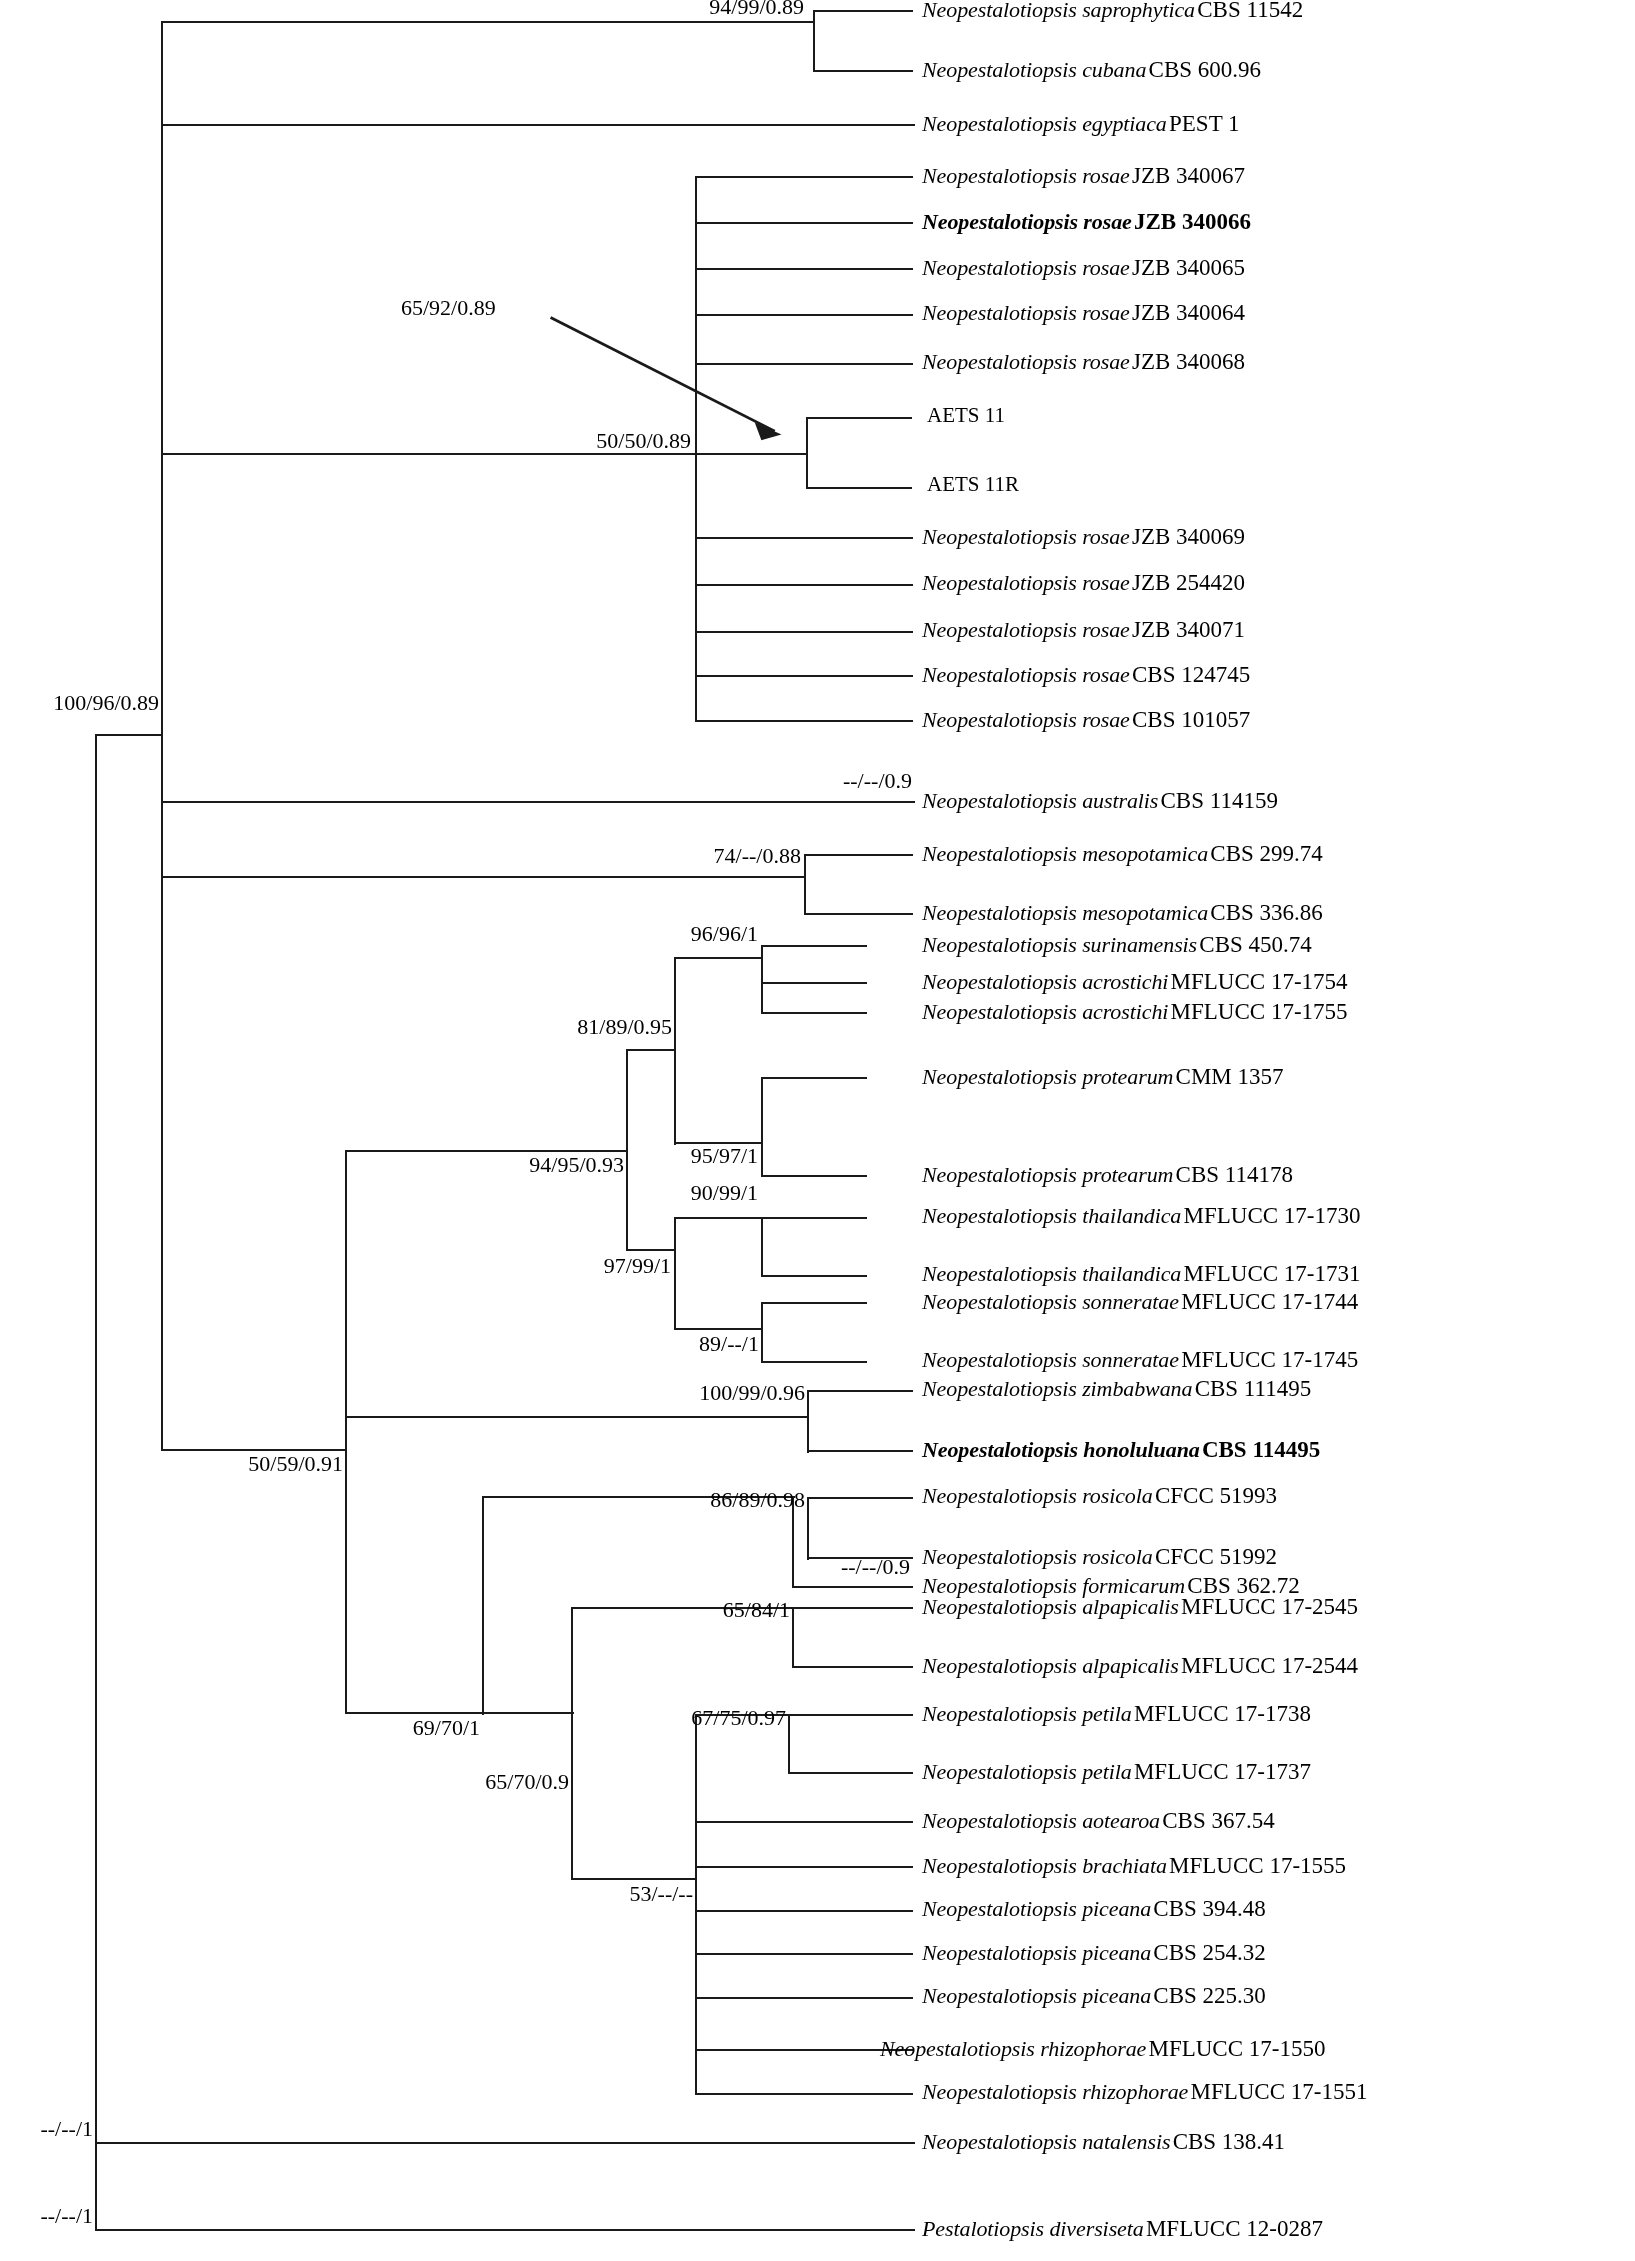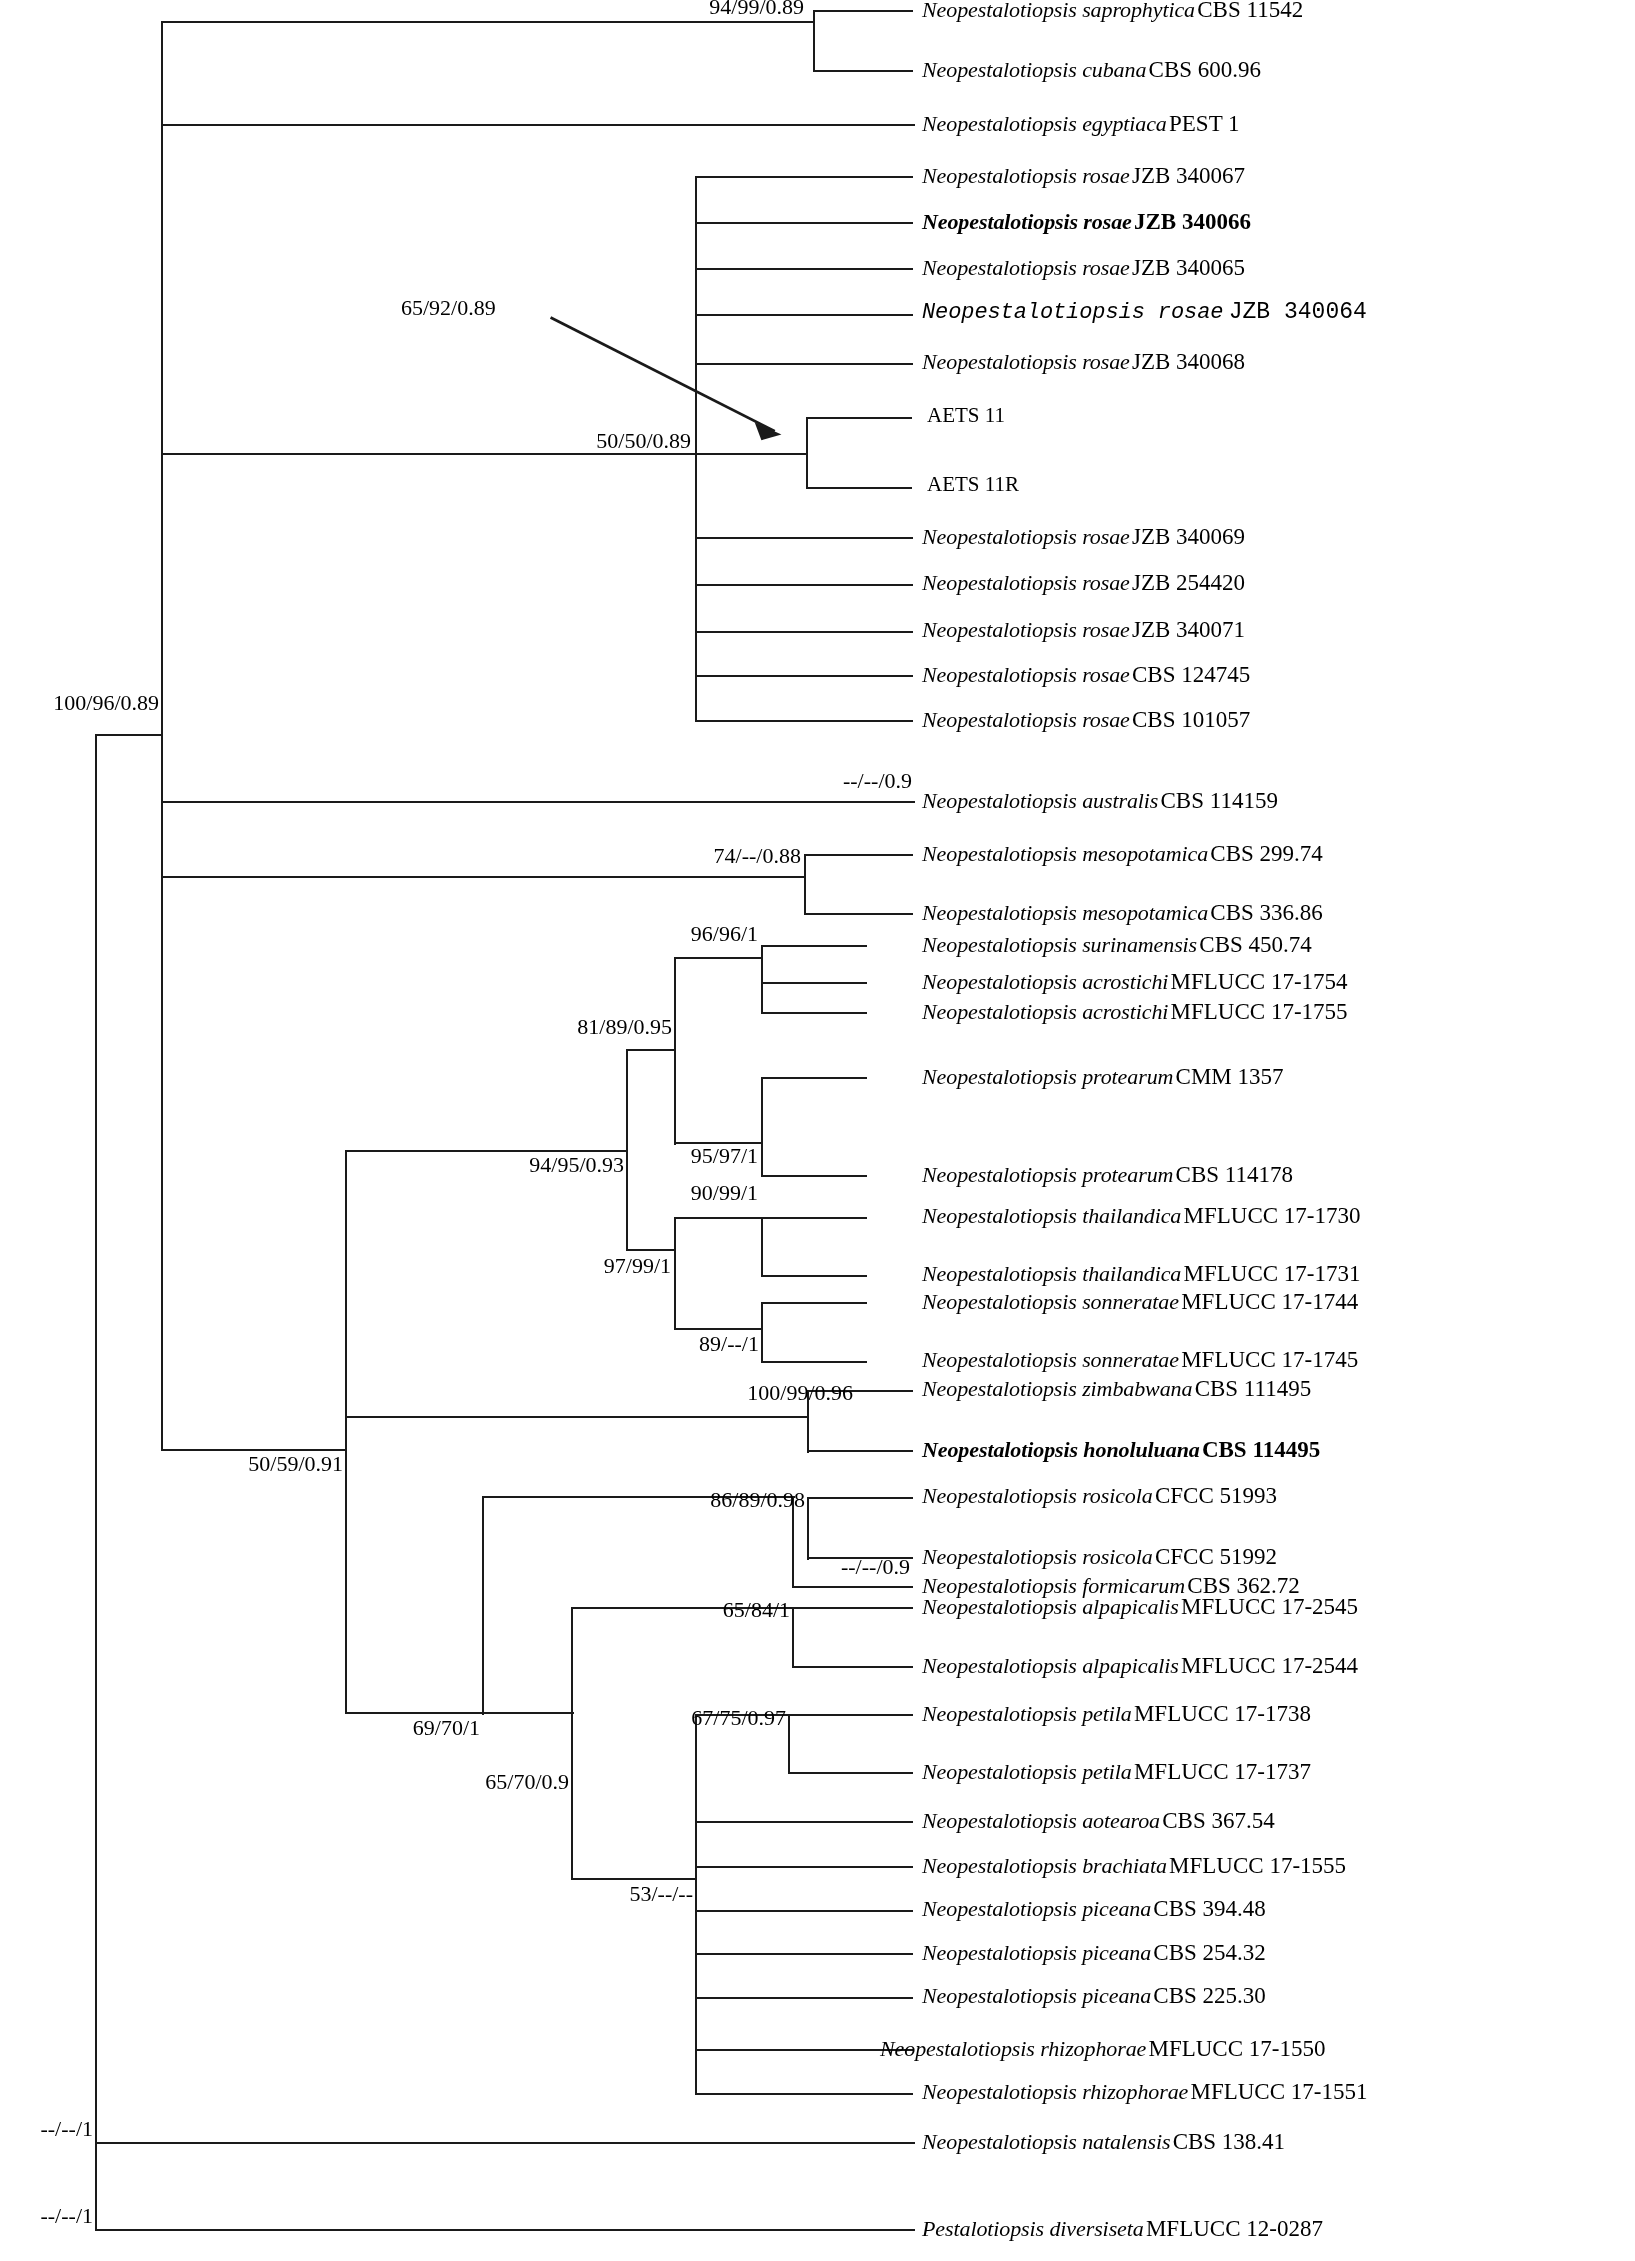--- a/index.html
+++ b/index.html
@@ -156,42 +156,42 @@
     <div class="support right" style="left:159px;top:692px;">100/96/0.89</div>
     <div class="support right" style="left:912px;top:770px;">--/--/0.9</div>
     <div class="support right" style="left:801px;top:845px;">74/--/0.88</div>
     <div class="support right" style="left:758px;top:923px;">96/96/1</div>
     <div class="support right" style="left:672px;top:1016px;">81/89/0.95</div>
     <div class="support right" style="left:758px;top:1145px;">95/97/1</div>
     <div class="support right" style="left:624px;top:1154px;">94/95/0.93</div>
     <div class="support right" style="left:758px;top:1182px;">90/99/1</div>
     <div class="support right" style="left:671px;top:1255px;">97/99/1</div>
     <div class="support right" style="left:759px;top:1333px;">89/--/1</div>
-    <div class="support right" style="left:805px;top:1382px;margin-left:48px;">100/99/0.96</div>
+    <div class="support right" style="left:805px;top:1382px;">100/99/0.96</div>
     <div class="support right" style="left:343px;top:1453px;">50/59/0.91</div>
     <div class="support right" style="left:805px;top:1489px;">86/89/0.98</div>
     <div class="support right" style="left:910px;top:1556px;">--/--/0.9</div>
     <div class="support right" style="left:790px;top:1599px;">65/84/1</div>
     <div class="support right" style="left:480px;top:1717px;">69/70/1</div>
     <div class="support right" style="left:786px;top:1707px;">67/75/0.97</div>
     <div class="support right" style="left:569px;top:1771px;">65/70/0.9</div>
     <div class="support right" style="left:693px;top:1883px;">53/--/--</div>
     <div class="support right" style="left:93px;top:2118px;">--/--/1</div>
     <div class="support right" style="left:93px;top:2205px;">--/--/1</div>
   </div>
 
   <div>
     <div class="taxon" style="left:922px;top:-2.2px;"><span class="sp">Neopestalotiopsis saprophytica</span> <span class="strain">CBS 11542</span></div>
     <div class="taxon" style="left:922px;top:58px;"><span class="sp">Neopestalotiopsis cubana</span> <span class="strain">CBS 600.96</span></div>
     <div class="taxon" style="left:922px;top:112px;"><span class="sp">Neopestalotiopsis egyptiaca</span> <span class="strain">PEST 1</span></div>
 
     <div class="taxon" style="left:922px;top:164px;"><span class="sp">Neopestalotiopsis rosae</span> <span class="strain">JZB 340067</span></div>
     <div class="taxon" style="left:922px;top:210px;font-weight:bold;"><span class="sp">Neopestalotiopsis rosae</span> <span class="strain">JZB 340066</span></div>
     <div class="taxon" style="left:922px;top:256px;"><span class="sp">Neopestalotiopsis rosae</span> <span class="strain">JZB 340065</span></div>
-    <div class="taxon" style="left:922px;top:301px;font-family:Liberation Mono, monospace;"><span class="sp">Neopestalotiopsis rosae</span> <span class="strain">JZB 340064</span></div>
+    <div class="taxon" style="left:922px;top:301px;"><span class="sp">Neopestalotiopsis rosae</span> <span class="strain">JZB 340064</span></div>
     <div class="taxon" style="left:922px;top:350px;"><span class="sp">Neopestalotiopsis rosae</span> <span class="strain">JZB 340068</span></div>
 
     <div class="taxon" style="left:927px;top:405px;"><span class="plain">AETS 11</span></div>
     <div class="taxon" style="left:927px;top:474px;"><span class="plain">AETS 11R</span></div>
 
     <div class="taxon" style="left:922px;top:525px;"><span class="sp">Neopestalotiopsis rosae</span> <span class="strain">JZB 340069</span></div>
     <div class="taxon" style="left:922px;top:571px;"><span class="sp">Neopestalotiopsis rosae</span> <span class="strain">JZB 254420</span></div>
     <div class="taxon" style="left:922px;top:618px;"><span class="sp">Neopestalotiopsis rosae</span> <span class="strain">JZB 340071</span></div>
     <div class="taxon" style="left:922px;top:663px;"><span class="sp">Neopestalotiopsis rosae</span> <span class="strain">CBS 124745</span></div>
     <div class="taxon" style="left:922px;top:708px;"><span class="sp">Neopestalotiopsis rosae</span> <span class="strain">CBS 101057</span></div>

